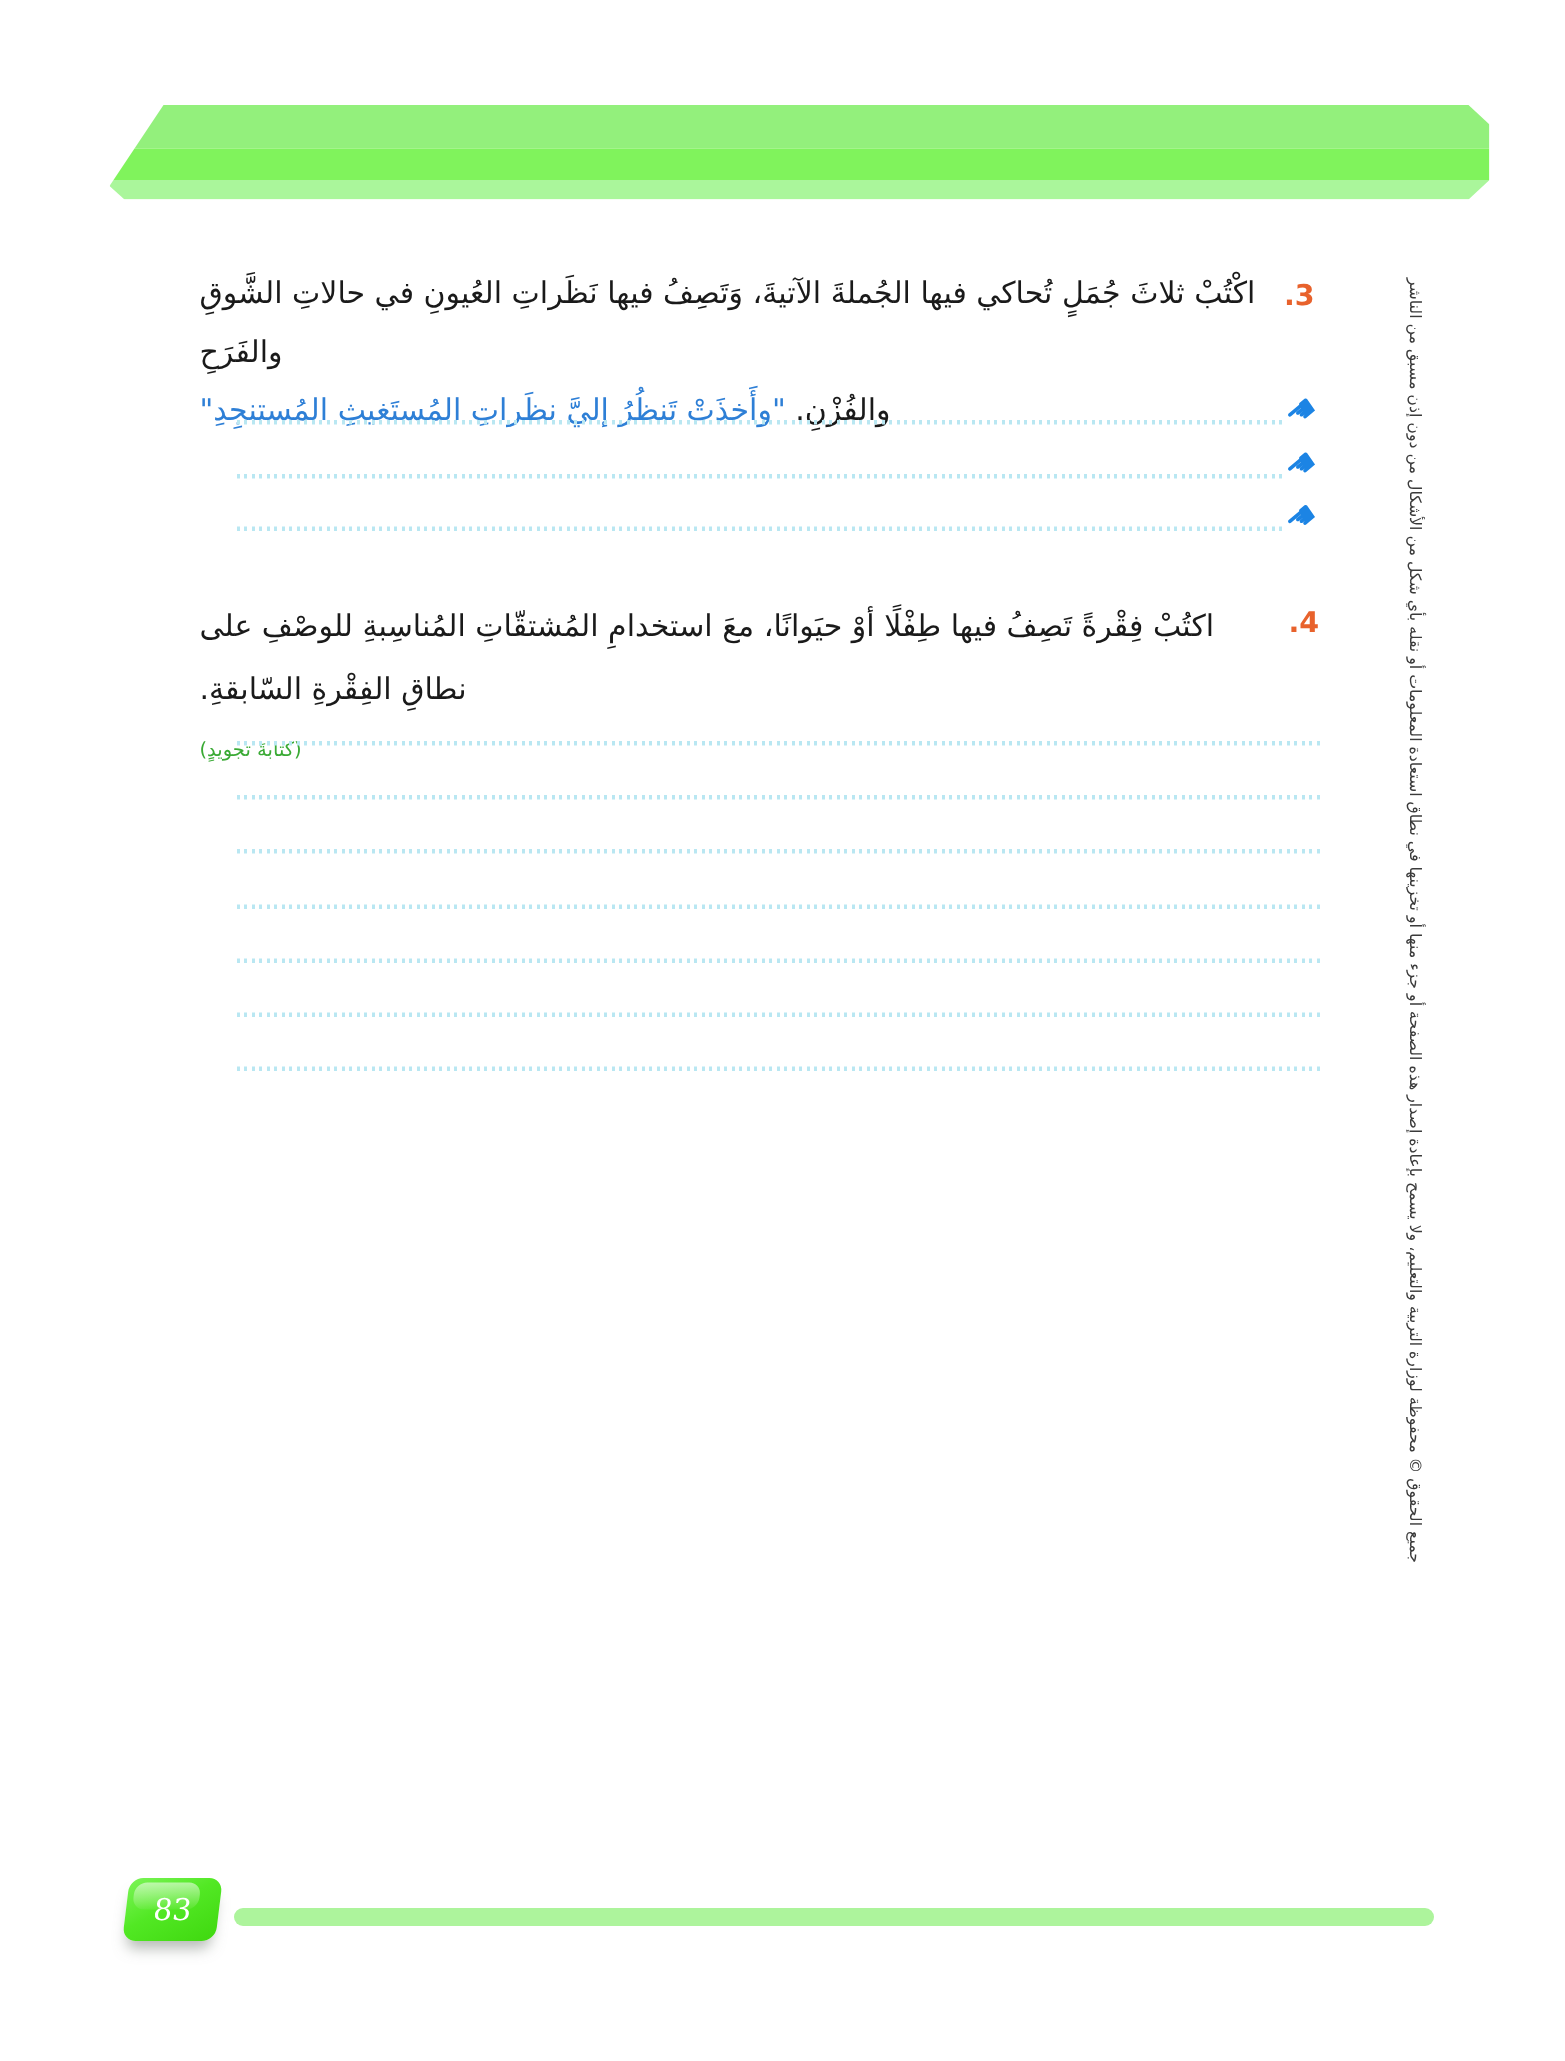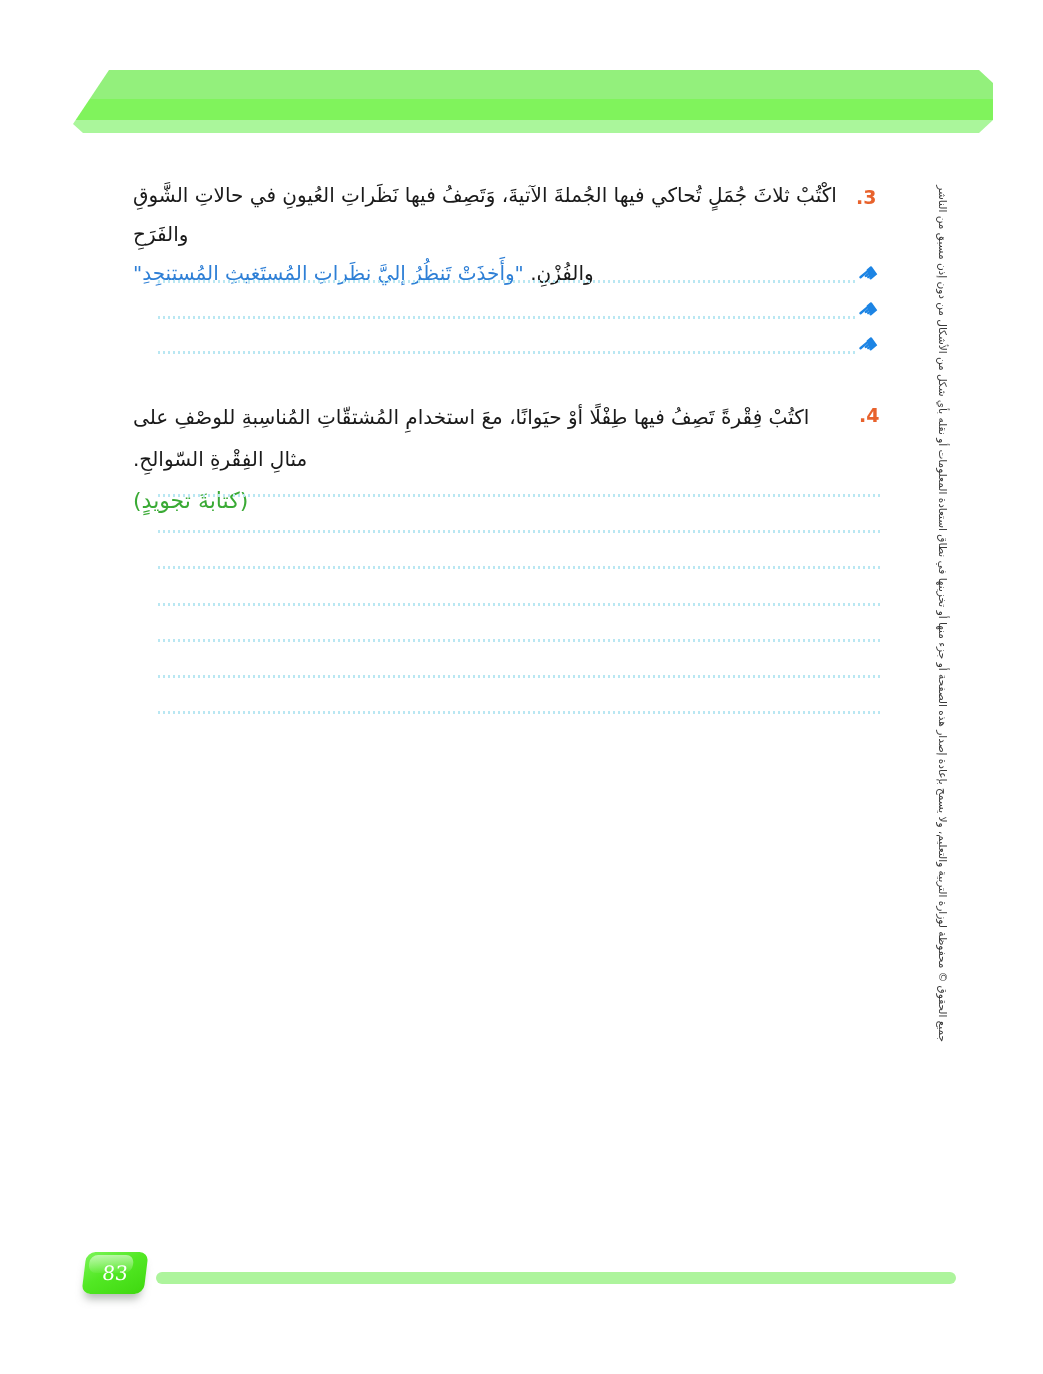--- a/index.html
+++ b/index.html
@@ -16,21 +16,21 @@
 
   
   .q-num{position:absolute;font-size:19px;font-weight:bold;color:#E8622C;direction:rtl;}
   #q3num{left:856px;top:186px;}
   #q4num{left:859px;top:404px;}
   .q-text{position:absolute;right:198px;width:712px;direction:rtl;text-align:left;
           font-size:20px;color:#1a1a1a;}
   #q3text{top:176px;line-height:39px;}
   #q4text{top:396px;line-height:42px;}
   .quote-blue{color:#2E7FD6;}
-  .note-green{color:#3AAA35;font-size:22px;}
+  .note-green{color:#3AAA35;font-size:13px;}
 
   
   .ans-row{position:absolute;height:30px;display:flex;align-items:flex-end;direction:ltr;}
   .dots{flex:1;height:3px;margin-bottom:0;
         background:repeating-linear-gradient(90deg,#B9E7F2 0 2px,transparent 2px 5px);}
   .hand{line-height:1;font-size:23px;color:#1C84E4;display:inline-block;
         transform:rotate(-40deg);margin:0 3px -4px 3px;}
 
   
   .copyright{position:absolute;left:584px;top:677px;width:710px;height:20px;
@@ -66,21 +66,21 @@
     <div>اكْتُبْ ثلاثَ جُمَلٍ تُحاكي فيها الجُملةَ الآتيةَ، وَتَصِفُ فيها نَظَراتِ العُيونِ في حالاتِ الشَّوقِ والفَرَحِ</div>
     <div>
       <span>والفُزْنِ.</span>
       <span class="quote-blue">"وأَخذَتْ تَنظُرُ إليَّ نظَراتِ المُستَغيثِ المُستنجِدِ"</span>
     </div>
   </div>
   <div></div>
 
   <span id="q4num" class="q-num">4.</span>
   <div id="q4text" class="q-text">
-    <div>اكتُبْ فِقْرةً تَصِفُ فيها طِفْلًا أوْ حيَوانًا، معَ استخدامِ المُشتقّاتِ المُناسِبةِ للوصْفِ على مثالِ الفِقْرةِ السّوالحِ.</div>
+    <div>اكتُبْ فِقْرةً تَصِفُ فيها طِفْلًا أوْ حيَوانًا، معَ استخدامِ المُشتقّاتِ المُناسِبةِ للوصْفِ على نطاقِ الفِقْرةِ السّابقةِ.</div>
     <div class="note-green">(كتابةَ تجويدٍ)</div>
   </div>
   <div></div>
 
   <div class="copyright">جميع الحقوق © محفوظة لوزارة التربية والتعليم، ولا يسمح بإعادة إصدار هذه الصفحة أو جزء منها أو تخزينها في نطاق استعادة المعلومات أو نقله بأي شكل من الأشكال من دون إذن مسبق من الناشر</div>
 
   <div class="page-tab">
     <span class="page-num">83</span>
   </div>
   <div class="footer-bar"></div>

